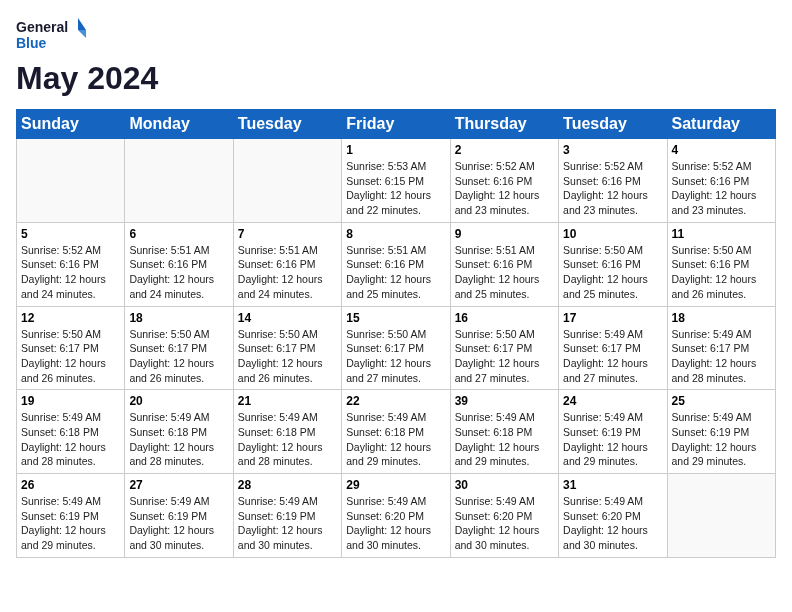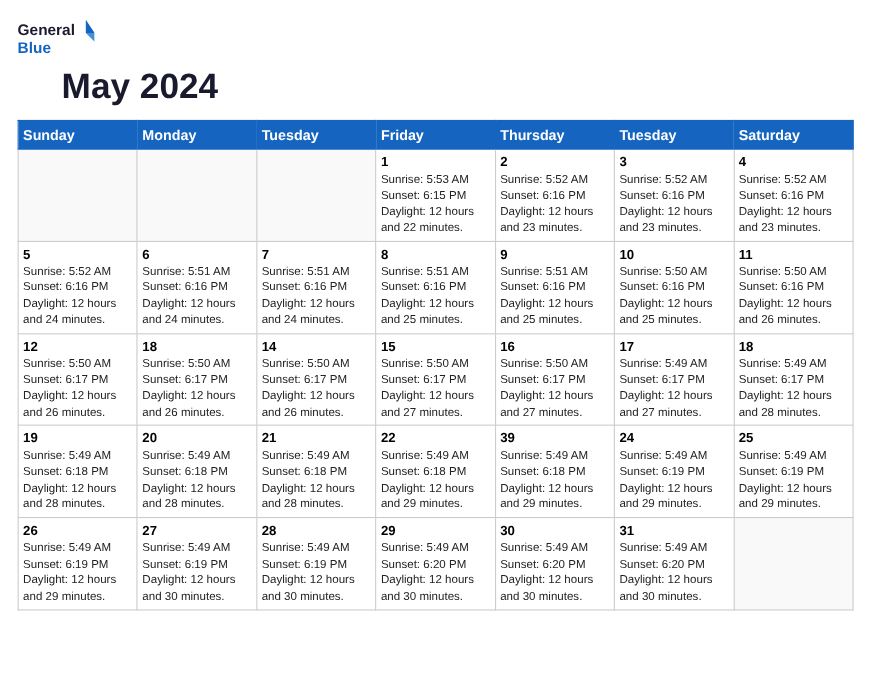--- a/index.html
+++ b/index.html
@@ -17,42 +17,41 @@
       margin-bottom: 12px;
       flex-direction: column;
     }
     .logo {
       display: flex;
       align-items: center;
       gap: 4px;
     }
     .title-block {
       text-align: right;
-      margin-left: 40px;
     }
     .calendar-title {
       font-size: 32px;
       font-weight: bold;
       color: #1a1a2e;
     }
     .calendar-subtitle {
       font-size: 16px;
       color: #333;
     }
     table {
       width: 100%;
       border-collapse: collapse;
       font-size: 11px;
     }
     thead th {
       background: #1565C0;
       color: #fff;
       padding: 5px 4px;
       text-align: left;
-      font-size: 13px;
+      font-size: 16px;
       font-weight: bold;
       border: 1px solid #1565C0;
     }
     td {
       border: 1px solid #ccc;
       vertical-align: top;
       padding: 4px;
       width: calc(100% / 7);
       min-height: 80px;
       background: #fff;

